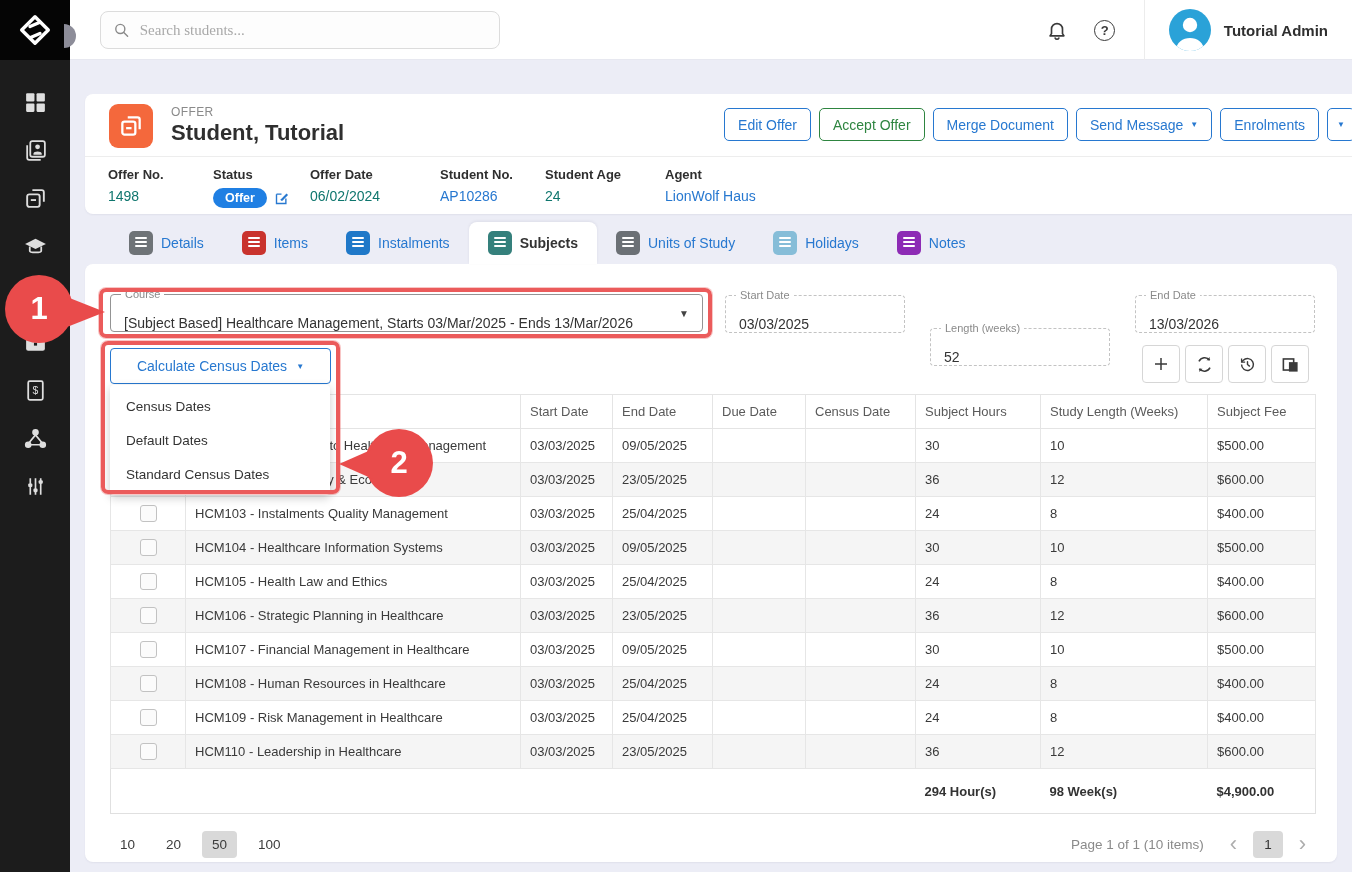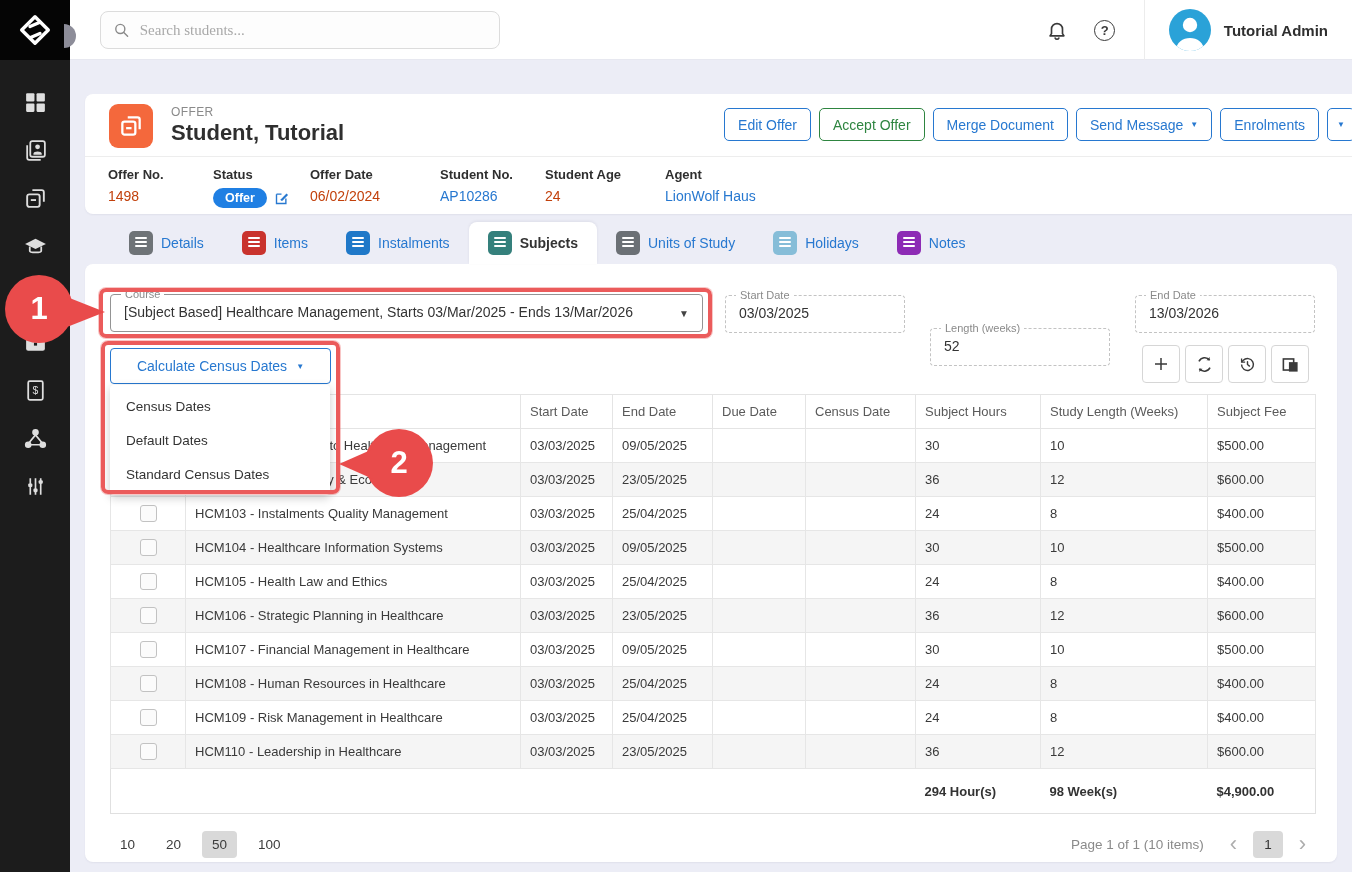--- a/index.html
+++ b/index.html
@@ -43,21 +43,21 @@
   .hbtn { height:33px; padding:0 13px; border-radius:5px; background:#fff; border:1px solid #2778d0;
           color:#2778d0; font-size:14px; display:flex; align-items:center; gap:7px; cursor:pointer;
           font-family:"Liberation Sans", sans-serif; }
   .hbtn.green { border-color:#2e8540; color:#2e8540; }
   .hbtn .caret { font-size:8px; line-height:1; }
   .hbtn.mini { padding:0 9px; }
   .info-row { position:absolute; left:0; top:62px; width:100%; height:58px; border-top:1px solid #ededed;
               display:flex; padding:10px 0 12px 23px; }
   .info-col { display:flex; flex-direction:column; gap:6px; }
   .info-label { font-size:13px; font-weight:bold; color:#2f2f2f; }
-  .info-value { font-size:14px; color:#c2410c; }
+  .info-value { font-size:14px; color:#0f766e; }
   .info-link { color:#2778d0; cursor:pointer; }
   .status-line { display:flex; align-items:center; gap:7px; }
   .status-pill { background:#1f7fe3; color:#fff; font-size:12.5px; font-weight:bold; padding:3px 12px;
                  border-radius:12px; cursor:pointer; }
 
   
   .tab-bar { position:absolute; left:110px; top:222px; height:42px; display:flex; align-items:center; z-index:3; }
   .tab { display:flex; align-items:center; gap:8px; height:42px; padding:0 19px; cursor:pointer; }
   .tab .tablabel { font-size:14px; color:#2778d0; }
   .tab.active { background:#fff; border-radius:8px 8px 0 0; box-shadow:0 -1px 3px rgba(30,30,60,.07); }
@@ -65,21 +65,21 @@
   .tabicon { width:24px; height:24px; border-radius:5px; display:block; flex:none; }
   .tabicon i { display:block; width:12px; height:2px; background:#fff; border-radius:1px; margin:6px auto 0;
                box-shadow:0 4px 0 #fff, 0 8px 0 #fff; }
 
   
   .panel { position:absolute; left:85px; top:264px; width:1252px; height:598px; background:#fff;
            border-radius:8px; box-shadow:0 1px 2px rgba(30,30,60,.06); z-index:2; }
   .float-field { position:absolute; height:38px; border-radius:4px; }
   .float-field .flabel { position:absolute; left:10px; top:-7px; background:#fff; padding:0 4px;
                          font-size:11px; color:#8a8a8a; }
-  .float-field .fvalue { position:absolute; left:13px; top:9px; font-size:14px; color:#333; white-space:nowrap; }
+  .float-field .fvalue { position:absolute; left:13px; top:20px; font-size:14px; color:#333; white-space:nowrap; }
   .course-select { left:25px; top:30px; width:593px; border:1px solid #949494; cursor:pointer; }
   .course-select .caret { position:absolute; right:13px; top:13px; font-size:10px; color:#444; }
   .ro-field { border:1px dashed #c3c3c3; }
   .f-start { left:640px; top:31px; width:180px; }
   .f-len   { left:845px; top:31px; width:180px;margin-top:33px; }
   .f-end   { left:1050px; top:31px; width:180px; }
 
   .census-btn { position:absolute; left:25px; top:84px; width:221px; height:36px; border:1px solid #2778d0;
                 border-radius:4px; background:#fff; color:#2778d0; font-size:14px; display:flex;
                 align-items:center; justify-content:center; gap:9px; cursor:pointer;

